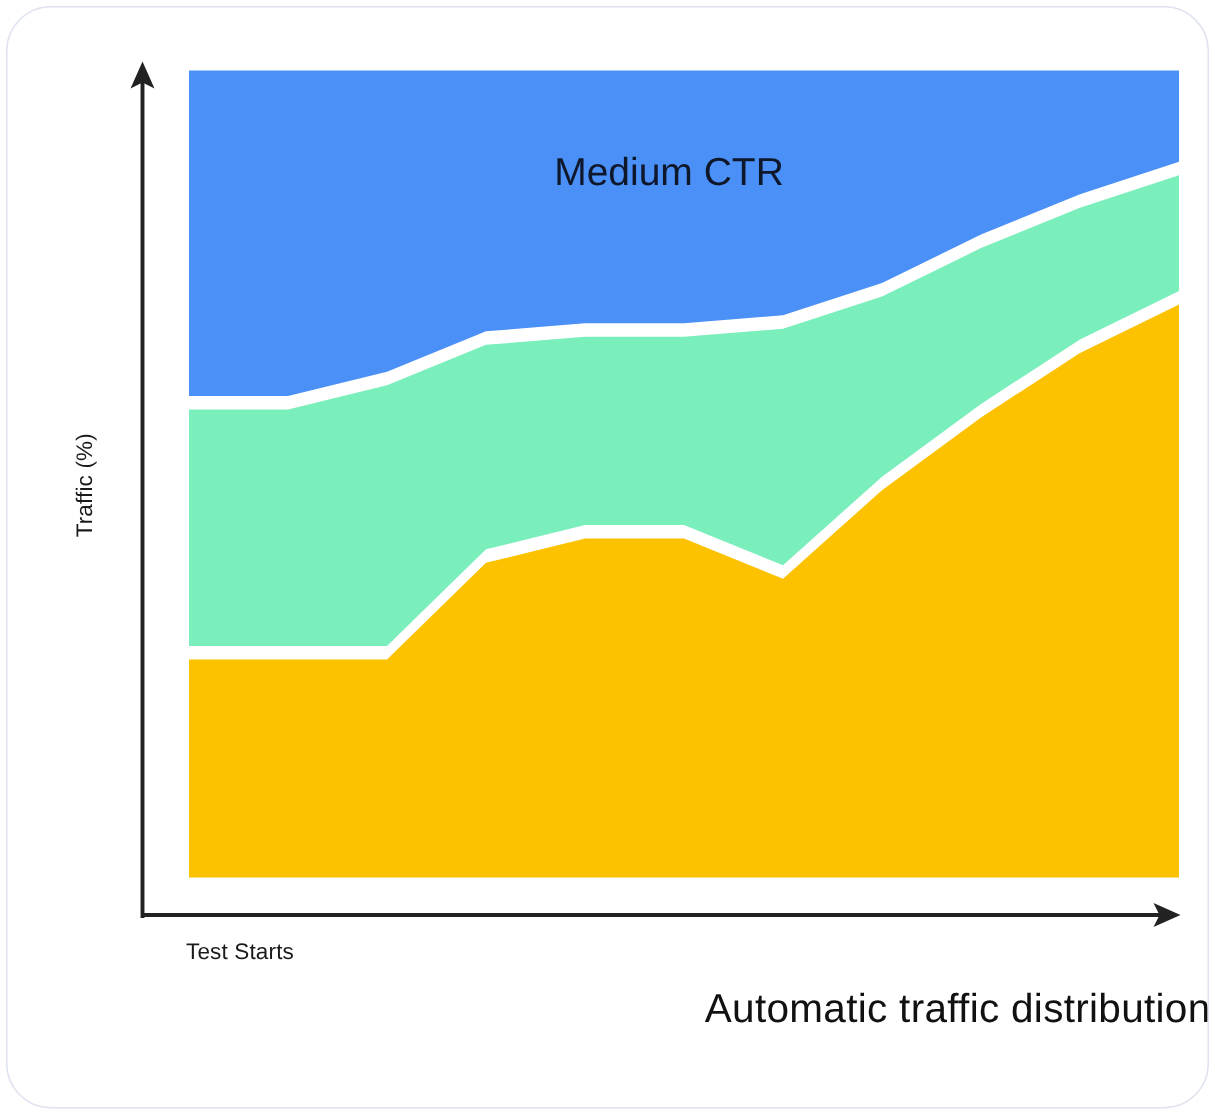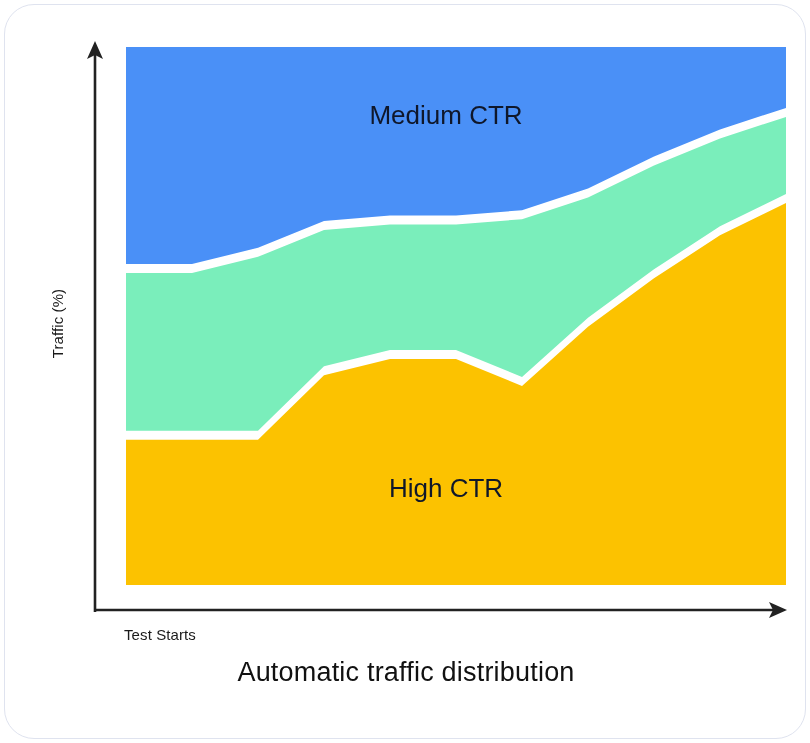--- a/index.html
+++ b/index.html
@@ -62,21 +62,21 @@
   #x-axis-title {
     left: 119px;
     top: 621px;
   }
 
   #figure-caption {
     position: absolute;
     left: 0;
     top: 652px;
     width: 802px;
-    text-align: center;
+    text-align: right;
     font-size: 27px;
     color: #111111;
     letter-spacing: 0.2px;
   }
 
   .series-label {
     position: absolute;
     font-size: 26px;
     color: #0f172a;
     white-space: nowrap;
@@ -111,17 +111,16 @@
           <path d="M121.0,268.0 L187.0,268.0 L253.0,251.8 L319.0,224.9 L385.0,219.5 L451.0,219.5 L517.0,214.2 L583.0,192.6 L649.0,160.4 L715.0,133.5 L781.0,111.9 L781.0,189.0 L715.0,221.3 L649.0,264.3 L583.0,312.8 L517.0,371.9 L451.0,345.0 L385.0,345.0 L319.0,361.2 L253.0,425.7 L187.0,425.7 L121.0,425.7 Z" fill="#7aeebb"></path>
           <path d="M121.0,42.0 L187.0,42.0 L253.0,42.0 L319.0,42.0 L385.0,42.0 L451.0,42.0 L517.0,42.0 L583.0,42.0 L649.0,42.0 L715.0,42.0 L781.0,42.0 L781.0,102.9 L715.0,124.5 L649.0,151.4 L583.0,183.6 L517.0,205.2 L451.0,210.5 L385.0,210.5 L319.0,215.9 L253.0,242.8 L187.0,259.0 L121.0,259.0 Z" fill="#4a90f7"></path>
         </g>
     </svg>
 
     <div class="axis-title" id="y-axis-title">Traffic (%)</div>
 
     <div class="axis-title" id="x-axis-title">Test Starts</div>
 
     <div class="series-label" id="label-medium">Medium CTR</div>
-    <div class="series-label" id="label-high">High CTR</div>
 
     <div id="figure-caption">Automatic traffic distribution</div>
   </div>
 </div>
 
 </body></html>

